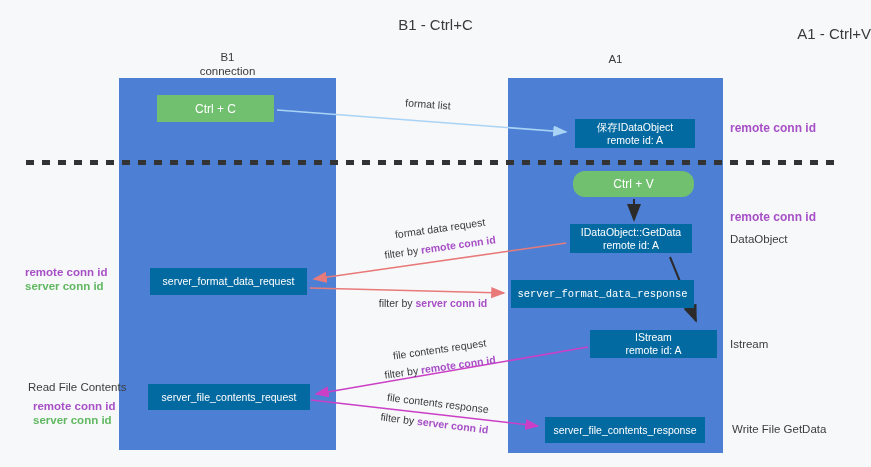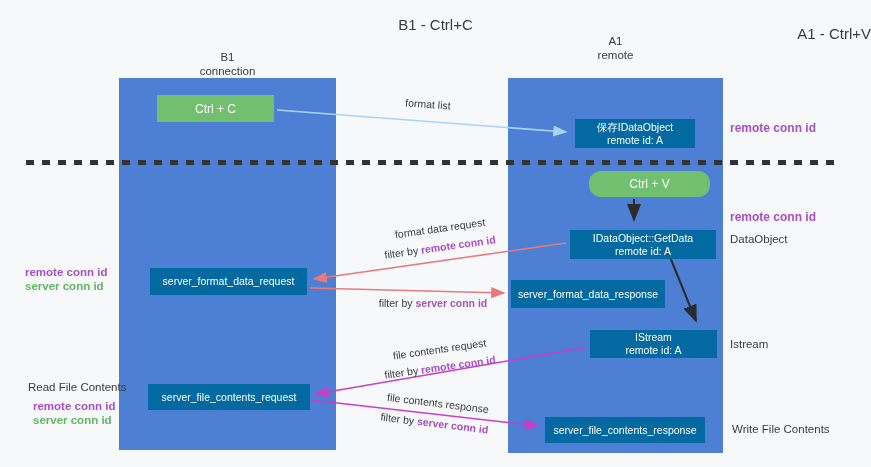--- a/index.html
+++ b/index.html
@@ -37,23 +37,22 @@
 
 <div class="canvas">
 
   <div class="abs title-line" style="top:16px;">B1 - Ctrl+C</div>
   <div class="abs title-line" style="top:25px;text-align:right;">A1 - Ctrl+V</div>
 
   <div class="abs col-head" style="left:119px;top:50px;width:217px;">
     <div>B1</div>
     <div>connection</div>
   </div>
-  <div class="abs col-head" style="left:508px;top:34px;width:215px;">
+  <div class="abs col-head" style="left:508px;top:52px;width:215px;">
     <div>A1</div>
-    <div>remote</div>
   </div>
 
   <div class="abs column" style="left:119px;top:78px;width:217px;height:372px;"></div>
   <div class="abs column" style="left:508px;top:78px;width:215px;height:375px;"></div>
 
   <div class="abs dashline" style="left:26px;top:160px;width:812px;"></div>
 
   <svg class="arrows" width="871" height="467" viewBox="0 0 871 467">
     <defs>
       <marker id="ah-blue" markerWidth="9" markerHeight="8" refX="8" refY="3.5" orient="auto">
@@ -78,49 +77,49 @@
     <line x1="311" y1="400" x2="538" y2="426" stroke="#cb3fc6" stroke-width="1.6" marker-end="url(#ah-magenta)"></line>
   </svg>
 
   <div class="abs node green" style="left:157px;top:95px;width:117px;height:27px;">
     <span>Ctrl + C</span>
   </div>
   <div class="abs node orange" style="left:575px;top:119px;width:120px;height:29px;">
     <span>保存IDataObject</span>
     <span>remote id: A</span>
   </div>
-  <div class="abs node green" style="left:589px;top:171px;width:121px;height:26px;border-radius:12px;">
+  <div class="abs node green" style="left:573px;top:171px;width:121px;height:26px;border-radius:12px;">
     <span>Ctrl + V</span>
   </div>
-  <div class="abs node orange" style="left:570px;top:230px;width:146px;height:29px;text-align:center;">
+  <div class="abs node orange" style="left:570px;top:224px;width:122px;height:29px;text-align:center;">
     <span>IDataObject::GetData</span>
     <span>remote id: A</span>
   </div>
   <div class="abs node orange" style="left:150px;top:268px;width:157px;height:27px;">
     <span>server_format_data_request</span>
   </div>
-  <div class="abs node orange" style="left:511px;top:280px;width:154px;height:28px;">
+  <div class="abs node orange" style="left:511px;top:280px;width:183px;height:28px;font-family:Liberation Mono, monospace;">
     <span>server_format_data_response</span>
   </div>
   <div class="abs node orange" style="left:590px;top:330px;width:127px;height:28px;">
     <span>IStream</span>
     <span>remote id: A</span>
   </div>
   <div class="abs node orange" style="left:148px;top:384px;width:162px;height:26px;">
     <span>server_file_contents_request</span>
   </div>
   <div class="abs node orange" style="left:545px;top:417px;width:160px;height:26px;">
     <span>server_file_contents_response</span>
   </div>
 
   <div class="abs side purple" style="left:730px;top:121px;font-size:12px;">remote conn id</div>
   <div class="abs side purple" style="left:730px;top:210px;font-size:12px;">remote conn id</div>
   <div class="abs side" style="left:730px;top:233px;">DataObject</div>
   <div class="abs side" style="left:730px;top:338px;">Istream</div>
-  <div class="abs side" style="left:732px;top:423px;">Write File Contents</div>
+  <div class="abs side" style="left:732px;top:423px;">Write File GetData</div>
 
   <div class="abs side" style="left:25px;top:265px;line-height:14px;">
     <div class="purple">remote conn id</div>
     <div class="greentx">server conn id</div>
   </div>
   <div class="abs side" style="left:28px;top:381px;">Read File Contents</div>
   <div class="abs side" style="left:33px;top:399px;line-height:14px;">
     <div class="purple">remote conn id</div>
     <div class="greentx">server conn id</div>
   </div>

